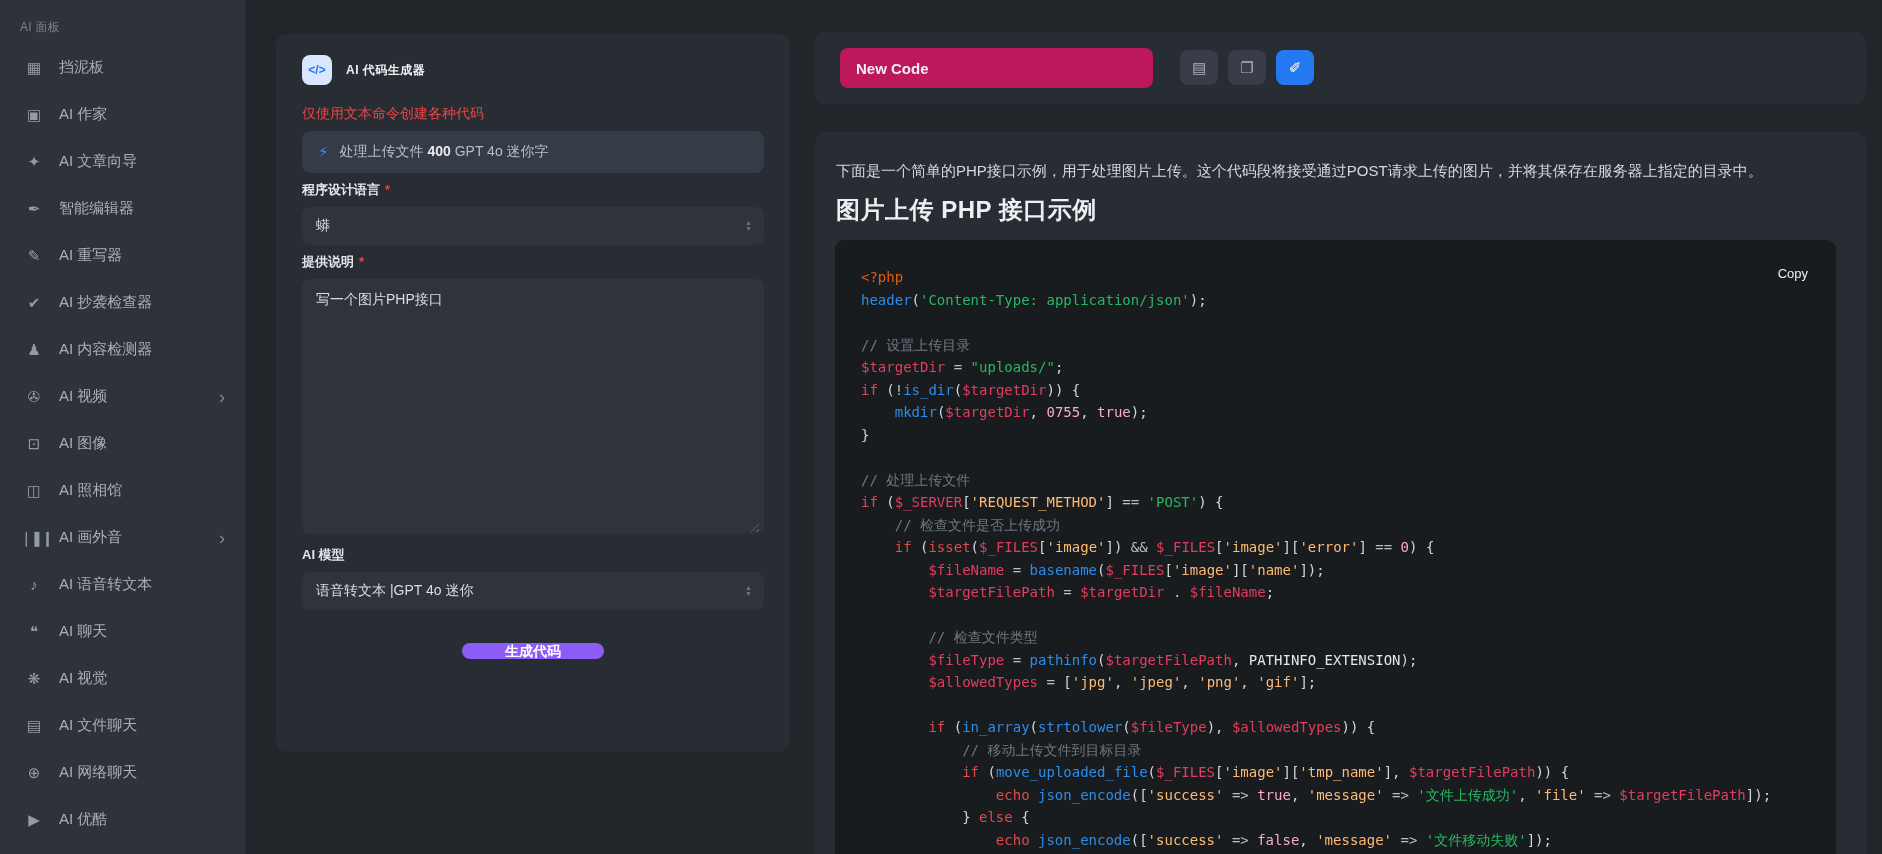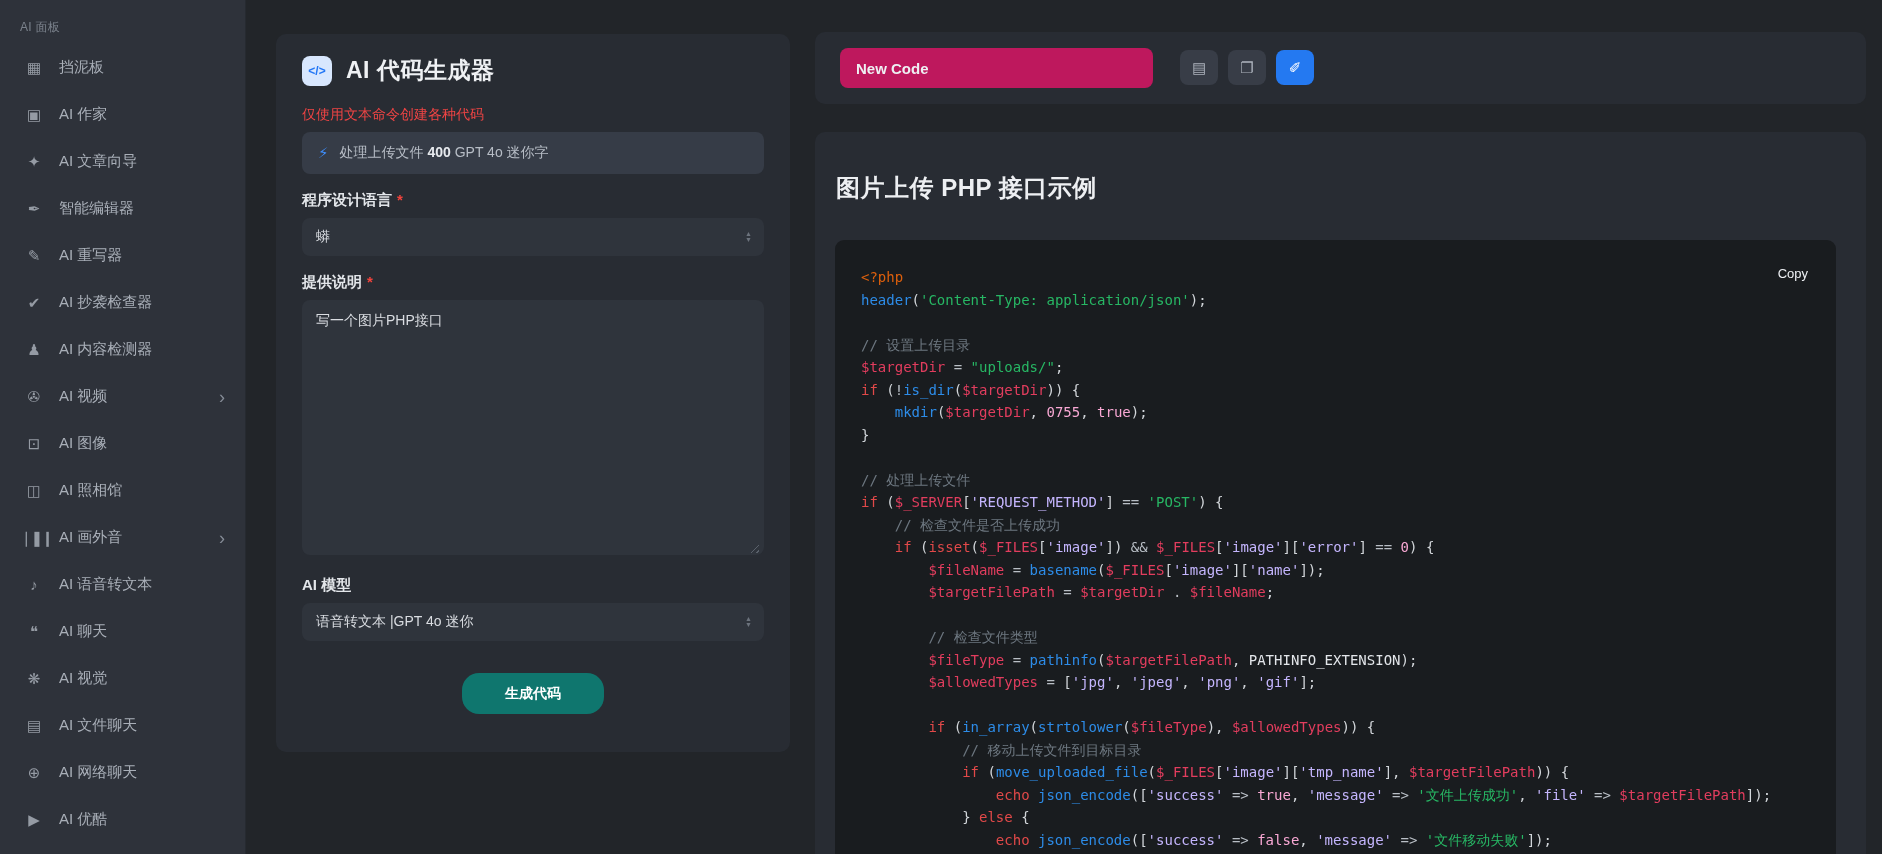--- a/index.html
+++ b/index.html
@@ -12,40 +12,40 @@
   .nav{position:absolute;left:0;top:44px;width:100%}
   .nav-item{display:flex;align-items:center;height:47px;padding:0 22px 0 20px;cursor:pointer;position:relative}
   .nav-icon{width:26px;font-size:15px;color:#959ba4;text-align:center;flex:none;letter-spacing:-2px}
   .nav-label{margin-left:13px;font-size:15px;color:#a9afb8;white-space:nowrap}
   .nav-chevron{position:absolute;right:20px;font-size:18px;color:#858c96;line-height:1}
 
   
   .form-card{position:absolute;left:276px;top:34px;width:514px;height:718px;background:#282c33;border-radius:10px;padding:21px 26px 0 26px}
   .gen-header{display:flex;align-items:center}
   .gen-badge{width:30px;height:30px;border-radius:8px;background:#d8e7fe;color:#2276f5;font-weight:bold;font-size:12px;display:flex;align-items:center;justify-content:center;flex:none}
-  .gen-title{margin-left:14px;font-size:23px;font-weight:bold;color:#eff1f4;letter-spacing:.5px}
+  .gen-title{margin-left:14px;font-size:12px;font-weight:bold;color:#eff1f4;letter-spacing:.5px}
   .gen-sub{margin-top:20px;font-size:14px;color:#ef4444}
   .balance{margin-top:8px;height:42px;background:#363c47;border-radius:8px;display:flex;align-items:center;padding:0 16px}
   .bolt{color:#3f8efc;font-size:15px;margin-right:11px}
   .bal-text{font-size:14px;color:#b7bdc6}
   .bal-text b{color:#e7eaee}
-  .f-label{margin-top:17px;font-size:15px;font-weight:bold;color:#e3e6ea}
+  .f-label{margin-top:8px;font-size:13px;font-weight:bold;color:#e3e6ea}
   .req{color:#f4433c;margin-left:5px}
   .select{margin-top:8px;height:38px;background:#2f343c;border-radius:8px;display:flex;align-items:center;padding:0 14px;cursor:pointer;position:relative}
   .sel-value{font-size:14px;color:#d9dce1}
   .sel-arrows{position:absolute;right:12px;display:flex;flex-direction:column;align-items:center}
   .sel-arrows i{font-style:normal;font-size:7px;line-height:6px;color:#6c737d}
   .ta-wrap{margin-top:8px;position:relative}
   .ta{width:100%;height:255px;background:#2f343c;border:none;border-radius:8px;resize:none;outline:none;
       padding:12px 14px;font-size:14px;color:#dadde2;font-family:"Liberation Sans","DejaVu Sans",sans-serif}
   .ta-handle{position:absolute;right:5px;bottom:6px;width:10px;height:10px;cursor:nwse-resize;
       background:repeating-linear-gradient(135deg,#5a616b 0 1px,transparent 1px 4px);
       clip-path:polygon(100% 0,100% 100%,0 100%)}
   .btn-row{margin-top:32px;text-align:center}
-  .gen-btn{width:142px;height:41px;border:none;border-radius:17px;background:#0f766e;color:#fff;font-size:14px;font-weight:bold;cursor:pointer;font-family:Liberation Sans, sans-serif}
+  .gen-btn{width:142px;height:16px;border:none;border-radius:17px;background:#8b5cf6;color:#fff;font-size:14px;font-weight:bold;cursor:pointer;font-family:Liberation Sans, sans-serif}
 
   
   .topbar{position:absolute;left:815px;top:32px;width:1051px;height:72px;background:#282c33;border-radius:10px}
   .doc-input{position:absolute;left:25px;top:16px;width:313px;height:40px;background:#be185d;border:none;outline:none;border-radius:8px;padding:0 16px;color:#eef0f3;font-size:15px;font-weight:bold;font-family:inherit}
   .tool-btn{position:absolute;top:18px;width:38px;height:35px;border:none;border-radius:8px;background:#383d47;color:#aeb4bd;font-size:15px;display:flex;align-items:center;justify-content:center;cursor:pointer}
   .tool-btn.b1{left:365px}
   .tool-btn.b2{left:413px}
   .tool-btn.b3{left:461px;background:#2479f1;color:#fff}
 
   
@@ -54,21 +54,21 @@
   .result-heading{margin-top:12px;font-size:24px;font-weight:bold;color:#edeff2;letter-spacing:.5px}
   .code-block{position:absolute;left:20px;top:108px;width:1001px;height:780px;background:#191c1f;border-radius:9px;padding:26px 26px}
   .copy{position:absolute;top:26px;right:28px;font-size:13px;color:#eef1f4;cursor:pointer}
   .code{font-family:"DejaVu Sans Mono","Liberation Mono",monospace;font-size:14px;line-height:22.5px;white-space:pre;color:#d2d6da}
   .cl{height:22.5px}
   .tk-t{color:#dd5f0c}        
   .tk-f{color:#2d8ce8}        
   .tk-k{color:#e14949}        
   .tk-v{color:#e23d5e}        
   .tk-s{color:#27b764}        
-  .tk-y{color:#c4b5fd}        
+  .tk-y{color:#fdba74}        
   .tk-n{color:#f9a8d4}        
   .tk-c{color:#6d7780}        
   .tk-p{color:#d2d6da}        
   .tk-o{color:#b9bfc6}        
   .tk-w{color:#e3e6ea}        
 </style>
 </head>
 <body>
 
 <div class="sidebar">
@@ -232,18 +232,19 @@
     </button>
   <button class="tool-btn b2">
       <span>❐</span>
     </button>
   <button class="tool-btn b3">
       <span>✐</span>
     </button>
 </div>
 
 <div class="result-card">
+  <p class="intro">下面是一个简单的PHP接口示例，用于处理图片上传。这个代码段将接受通过POST请求上传的图片，并将其保存在服务器上指定的目录中。</p>
   <h2 class="result-heading">图片上传 PHP 接口示例</h2>
   <div class="code-block">
     <span class="copy">Copy</span>
     <div class="code"><div class="cl"><span class="tk-t">&lt;?php</span></div><div class="cl"><span class="tk-f">header</span><span class="tk-p">(</span><span class="tk-s">'Content-Type: application/json'</span><span class="tk-p">);</span></div><div class="cl">&nbsp;</div><div class="cl"><span class="tk-c">// 设置上传目录</span></div><div class="cl"><span class="tk-v">$targetDir</span><span class="tk-o"> = </span><span class="tk-s">"uploads/"</span><span class="tk-p">;</span></div><div class="cl"><span class="tk-k">if</span><span class="tk-p"> (</span><span class="tk-o">!</span><span class="tk-f">is_dir</span><span class="tk-p">(</span><span class="tk-v">$targetDir</span><span class="tk-p">)) {</span></div><div class="cl"><span class="tk-p">    </span><span class="tk-f">mkdir</span><span class="tk-p">(</span><span class="tk-v">$targetDir</span><span class="tk-p">, </span><span class="tk-n">0755</span><span class="tk-p">, </span><span class="tk-n">true</span><span class="tk-p">);</span></div><div class="cl"><span class="tk-p">}</span></div><div class="cl">&nbsp;</div><div class="cl"><span class="tk-c">// 处理上传文件</span></div><div class="cl"><span class="tk-k">if</span><span class="tk-p"> (</span><span class="tk-v">$_SERVER</span><span class="tk-p">[</span><span class="tk-y">'REQUEST_METHOD'</span><span class="tk-p">] </span><span class="tk-o">==</span><span class="tk-p"> </span><span class="tk-s">'POST'</span><span class="tk-p">) {</span></div><div class="cl"><span class="tk-p">    </span><span class="tk-c">// 检查文件是否上传成功</span></div><div class="cl"><span class="tk-p">    </span><span class="tk-k">if</span><span class="tk-p"> (</span><span class="tk-k">isset</span><span class="tk-p">(</span><span class="tk-v">$_FILES</span><span class="tk-p">[</span><span class="tk-y">'image'</span><span class="tk-p">]) </span><span class="tk-o">&amp;&amp;</span><span class="tk-p"> </span><span class="tk-v">$_FILES</span><span class="tk-p">[</span><span class="tk-y">'image'</span><span class="tk-p">][</span><span class="tk-y">'error'</span><span class="tk-p">] </span><span class="tk-o">==</span><span class="tk-p"> </span><span class="tk-n">0</span><span class="tk-p">) {</span></div><div class="cl"><span class="tk-p">        </span><span class="tk-v">$fileName</span><span class="tk-o"> = </span><span class="tk-f">basename</span><span class="tk-p">(</span><span class="tk-v">$_FILES</span><span class="tk-p">[</span><span class="tk-y">'image'</span><span class="tk-p">][</span><span class="tk-y">'name'</span><span class="tk-p">]);</span></div><div class="cl"><span class="tk-p">        </span><span class="tk-v">$targetFilePath</span><span class="tk-o"> = </span><span class="tk-v">$targetDir</span><span class="tk-o"> . </span><span class="tk-v">$fileName</span><span class="tk-p">;</span></div><div class="cl">&nbsp;</div><div class="cl"><span class="tk-p">        </span><span class="tk-c">// 检查文件类型</span></div><div class="cl"><span class="tk-p">        </span><span class="tk-v">$fileType</span><span class="tk-o"> = </span><span class="tk-f">pathinfo</span><span class="tk-p">(</span><span class="tk-v">$targetFilePath</span><span class="tk-p">, </span><span class="tk-w">PATHINFO_EXTENSION</span><span class="tk-p">);</span></div><div class="cl"><span class="tk-p">        </span><span class="tk-v">$allowedTypes</span><span class="tk-o"> = </span><span class="tk-p">[</span><span class="tk-y">'jpg'</span><span class="tk-p">, </span><span class="tk-y">'jpeg'</span><span class="tk-p">, </span><span class="tk-y">'png'</span><span class="tk-p">, </span><span class="tk-y">'gif'</span><span class="tk-p">];</span></div><div class="cl">&nbsp;</div><div class="cl"><span class="tk-p">        </span><span class="tk-k">if</span><span class="tk-p"> (</span><span class="tk-f">in_array</span><span class="tk-p">(</span><span class="tk-f">strtolower</span><span class="tk-p">(</span><span class="tk-v">$fileType</span><span class="tk-p">), </span><span class="tk-v">$allowedTypes</span><span class="tk-p">)) {</span></div><div class="cl"><span class="tk-p">            </span><span class="tk-c">// 移动上传文件到目标目录</span></div><div class="cl"><span class="tk-p">            </span><span class="tk-k">if</span><span class="tk-p"> (</span><span class="tk-f">move_uploaded_file</span><span class="tk-p">(</span><span class="tk-v">$_FILES</span><span class="tk-p">[</span><span class="tk-y">'image'</span><span class="tk-p">][</span><span class="tk-y">'tmp_name'</span><span class="tk-p">], </span><span class="tk-v">$targetFilePath</span><span class="tk-p">)) {</span></div><div class="cl"><span class="tk-p">                </span><span class="tk-k">echo</span><span class="tk-p"> </span><span class="tk-f">json_encode</span><span class="tk-p">([</span><span class="tk-y">'success'</span><span class="tk-o"> =&gt; </span><span class="tk-n">true</span><span class="tk-p">, </span><span class="tk-y">'message'</span><span class="tk-o"> =&gt; </span><span class="tk-s">'文件上传成功'</span><span class="tk-p">, </span><span class="tk-y">'file'</span><span class="tk-o"> =&gt; </span><span class="tk-v">$targetFilePath</span><span class="tk-p">]);</span></div><div class="cl"><span class="tk-p">            } </span><span class="tk-k">else</span><span class="tk-p"> {</span></div><div class="cl"><span class="tk-p">                </span><span class="tk-k">echo</span><span class="tk-p"> </span><span class="tk-f">json_encode</span><span class="tk-p">([</span><span class="tk-y">'success'</span><span class="tk-o"> =&gt; </span><span class="tk-n">false</span><span class="tk-p">, </span><span class="tk-y">'message'</span><span class="tk-o"> =&gt; </span><span class="tk-s">'文件移动失败'</span><span class="tk-p">]);</span></div><div class="cl"></div></div>
   </div>
 </div>
 
 </body></html>

